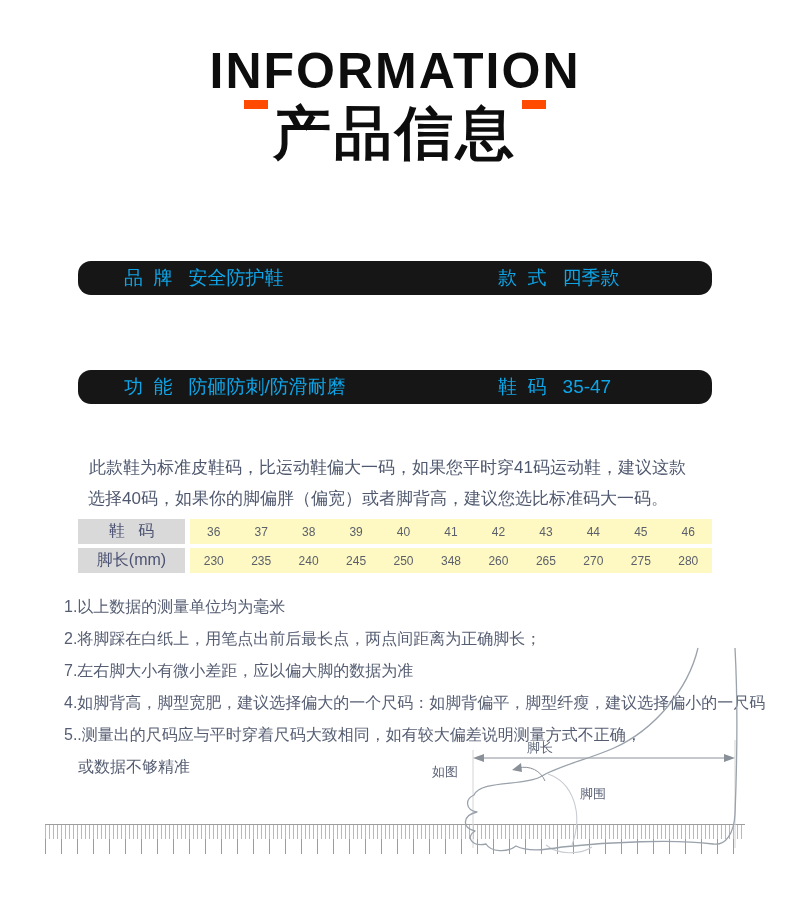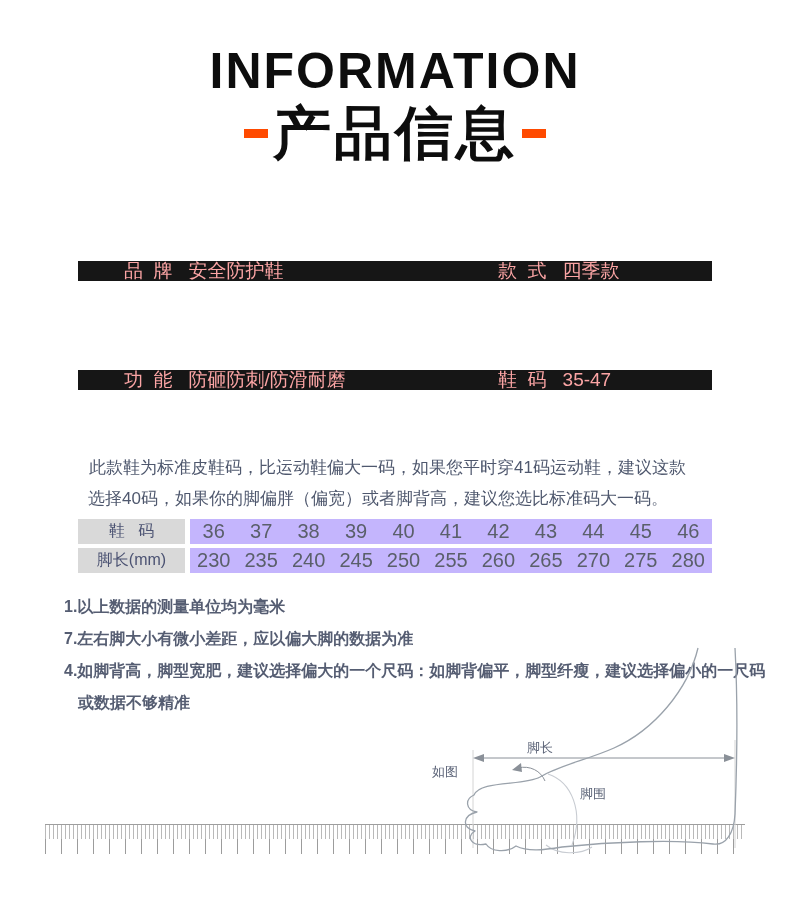--- a/index.html
+++ b/index.html
@@ -3,51 +3,51 @@
 <meta charset="utf-8">
 <style>
   html,body{margin:0;padding:0;background:#ffffff;}
   body{width:790px;height:900px;font-family:"Liberation Sans","DejaVu Sans",sans-serif;}
   .page{position:relative;width:790px;height:900px;background:#ffffff;overflow:hidden;}
 
   
   .info-title{position:absolute;top:44px;left:0;width:100%;text-align:center;
     font-size:50px;font-weight:800;letter-spacing:2px;color:#0d0d0d;line-height:1.1;}
   .subtitle-row{position:absolute;top:100px;left:0;width:100%;
-    display:flex;justify-content:center;align-items:center;gap:5px;}
+    display:flex;justify-content:center;gap:5px;}
   .subtitle-text{font-size:58px;font-weight:900;color:#0d0d0d;letter-spacing:3px;line-height:1.15;}
   .subtitle-dash{width:24px;height:9px;background:#ff4a00;flex:0 0 auto;}
 
   
-  .spec-bar{position:absolute;left:78px;width:634px;height:20px;background:#161616;
-    display:flex;align-items:center;color:#fca5a5;font-size:19px;}
+  .spec-bar{position:absolute;left:78px;width:634px;height:34px;background:#161616;
+    display:flex;align-items:center;color:#0ea5e9;font-size:19px;border-radius:13px;}
   .bar-1{top:261px;}
   .bar-2{top:316px;}
   .bar-3{top:370px;}
   .bar-left{display:flex;gap:16px;margin-left:46px;align-items:baseline;}
   .bar-right{position:absolute;left:420px;display:flex;gap:16px;align-items:baseline;}
   .bar-label{white-space:pre;}
   .bar-value{white-space:pre;}
 
   
   .intro{position:absolute;left:89px;top:452px;width:620px;
     font-size:17px;color:#4f586e;line-height:31px;}
   .intro .line2{margin-left:-1px;}
 
   
   .size-table{position:absolute;left:78px;top:519px;width:634px;}
   .trow{display:flex;height:25px;margin-bottom:4px;}
   .th{width:107px;flex:0 0 107px;background:#d9d9d9;margin-right:5px;
     display:flex;align-items:center;justify-content:center;
     color:#4b5272;font-size:16px;white-space:pre;}
-  .td{flex:1;background:#c4b5fd;display:flex;align-items:center;justify-content:center;
-    color:#5a5f6a;font-size:20px;}
+  .td{flex:1;background:#fef9c3;display:flex;align-items:center;justify-content:center;
+    color:#5a5f6a;font-size:12px;}
 
   
-  .notes{position:absolute;left:64px;top:596px;font-size:16px;color:#555d72;font-weight:bold;}
+  .notes{position:absolute;left:64px;top:596px;font-size:16px;color:#555d72;}
   .note-line{margin-bottom:11px;line-height:21px;white-space:pre;}
   .note-cont{margin-left:14px;}
 
   
   .ruler{position:absolute;left:45px;top:824px;width:700px;height:29px;
     border-top:1px solid #9e9e9e;
     background-image:
       repeating-linear-gradient(90deg,#b9b9b9 0 1px,transparent 1px 4px),
       repeating-linear-gradient(90deg,#9c9c9c 0 1px,transparent 1px 16px);
     background-size:100% 14px,100% 29px;
@@ -113,33 +113,35 @@
       <div class="td">45</div>
       <div class="td">46</div>
     </div>
     <div class="trow">
       <div class="th">脚长(mm)</div>
       <div class="td">230</div>
       <div class="td">235</div>
       <div class="td">240</div>
       <div class="td">245</div>
       <div class="td">250</div>
-      <div class="td">255</div>
+      <div class="td">348</div>
       <div class="td">260</div>
       <div class="td">265</div>
       <div class="td">270</div>
       <div class="td">275</div>
       <div class="td">280</div>
     </div>
   </div>
 
   <div class="notes">
     <div class="note-line">1.以上数据的测量单位均为毫米</div>
+    <div class="note-line">2.将脚踩在白纸上，用笔点出前后最长点，两点间距离为正确脚长；</div>
     <div class="note-line">7.左右脚大小有微小差距，应以偏大脚的数据为准</div>
     <div class="note-line">4.如脚背高，脚型宽肥，建议选择偏大的一个尺码：如脚背偏平，脚型纤瘦，建议选择偏小的一尺码</div>
+    <div class="note-line">5..测量出的尺码应与平时穿着尺码大致相同，如有较大偏差说明测量方式不正确，</div>
     <div class="note-line note-cont">或数据不够精准</div>
   </div>
 
   <div class="ruler"></div>
 
   <svg class="foot-svg" viewBox="0 0 330 208" xmlns="http://www.w3.org/2000/svg">
 
     <line x1="53" y1="104" x2="53" y2="202" stroke="#d4d4d4" stroke-width="1"></line>
     <line x1="315" y1="94" x2="315" y2="202" stroke="#d4d4d4" stroke-width="1"></line>
 

